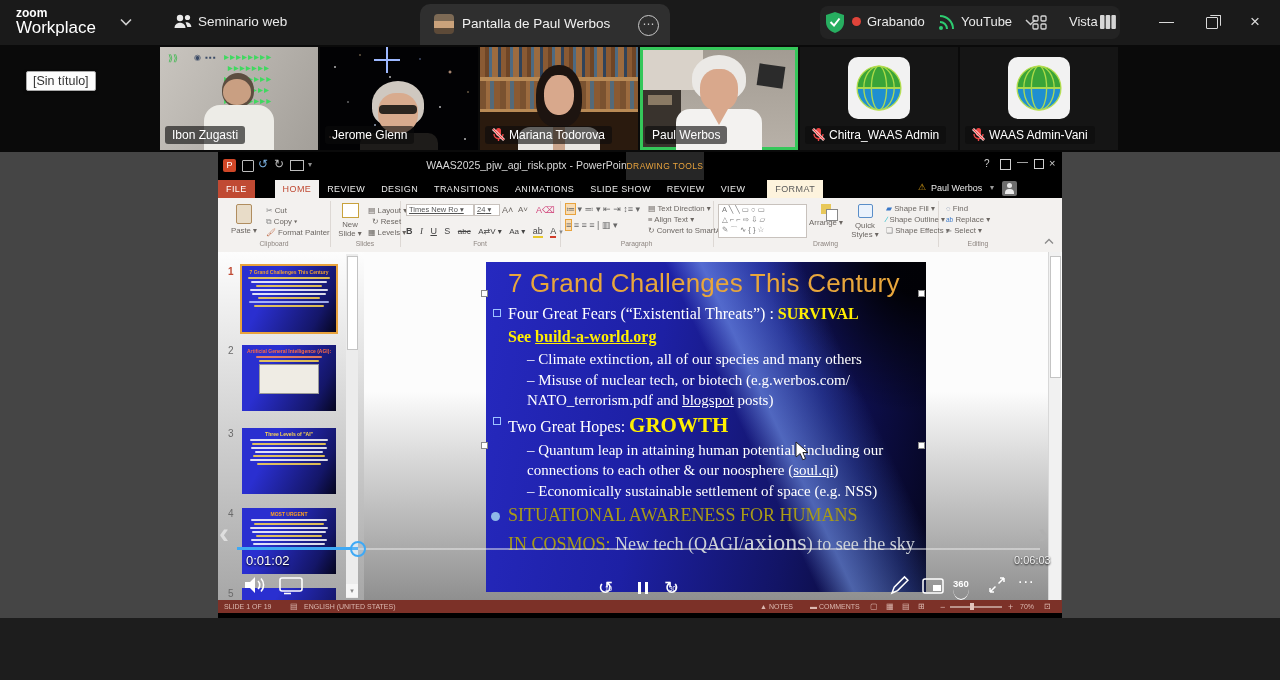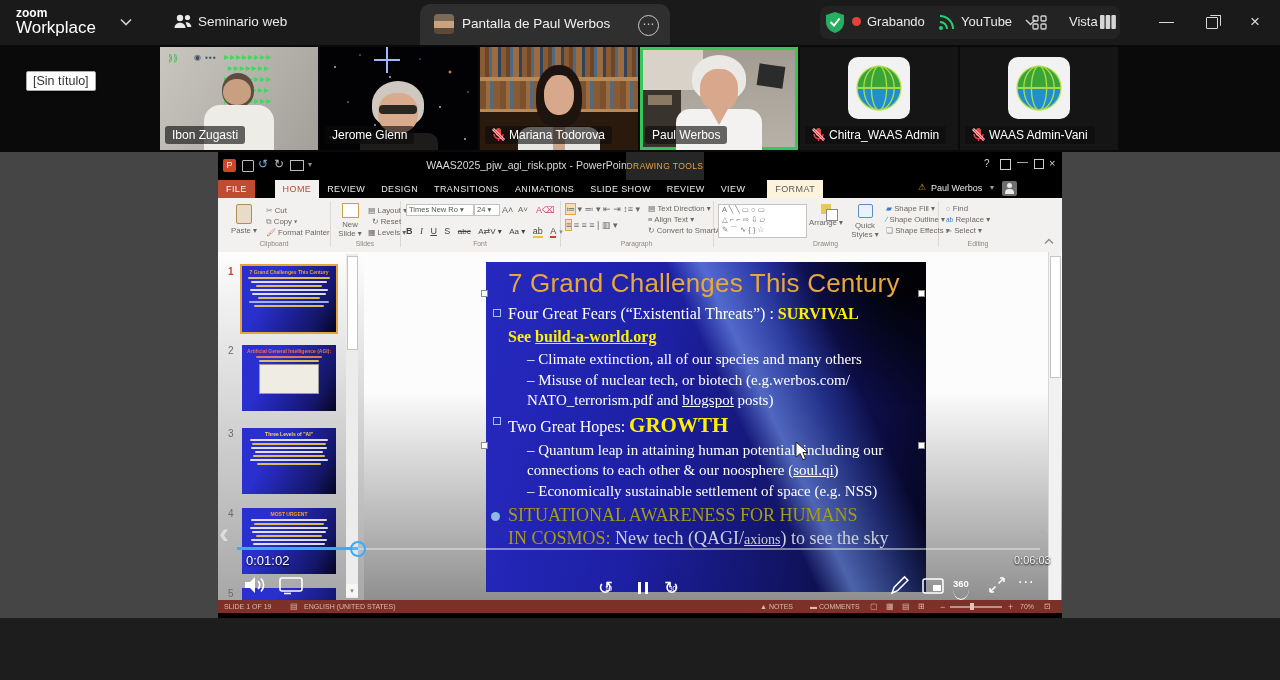--- a/index.html
+++ b/index.html
@@ -35,21 +35,21 @@
   .ptab{color:#e8e8e8;font-size:9px;letter-spacing:.4px;padding:0 8px;line-height:18px;cursor:default;}
   .ptab-file{background:#c04a33;color:#fff;}
   .ptab-home{background:#f3f1ef;color:#c04a33;margin-left:20px;}
   .ptab-format{background:#fdf3dd;color:#5a5a5a;}
   #ribbon{position:absolute;left:0;top:46px;width:844px;height:54px;background:#f3f1ef;border-bottom:1px solid #cfcac6;}
   .rdiv{position:absolute;top:3px;width:1px;height:46px;background:#ddd8d4;}
   .rlabel{position:absolute;top:42px;font-size:6.8px;color:#8e8681;text-align:center;}
   .rsm{position:absolute;font-size:7.8px;color:#6b6662;white-space:nowrap;}
   .rbig{position:absolute;font-size:7.8px;color:#6b6662;text-align:center;}
   .rbox{position:absolute;background:#fff;border:1px solid #c8c2bd;font-size:7.5px;color:#555;
-        padding:0 2px;line-height:10px;white-space:nowrap;}
+        padding:0 2px;line-height:10px;white-space:nowrap;text-decoration:underline;}
   .fbtn{font-size:9px;color:#444;margin-right:3px;}
   .hl{background:#f7dcb5;outline:1px solid #e8a33d;}
   
   #thumbpanel{position:absolute;left:0;top:100px;width:146px;height:348px;overflow:hidden;
       background:linear-gradient(#fdfdfd,#a7a7a7);}
   #canvas{position:absolute;left:146px;top:100px;width:698px;height:348px;overflow:hidden;
       background:linear-gradient(#fcfcfc 40%,#8f8f8f);}
   .thumbnum{position:absolute;left:10px;font-size:10px;color:#6a6a6a;}
   .thumb{position:absolute;left:24px;width:94px;height:66px;overflow:hidden;
       background:linear-gradient(118deg,#2a2fd0 30%,#141668 80%,#05051e);}
@@ -66,21 +66,21 @@
   #slidebody{position:absolute;left:0;top:42px;right:6px;font-family:"Liberation Serif",serif;}
   .sl{position:relative;margin-bottom:2px;line-height:1.3;}
   .sl-l1{font-size:16px;padding-left:22px;color:#fff;}
   .sl-l2{font-size:15px;padding-left:41px;color:#fff;}
   .b-sq{position:absolute;left:7px;top:5px;width:6px;height:6px;border:1.5px solid #9fc3ff;}
   .b-dot{position:absolute;left:5px;top:8px;width:9px;height:9px;border-radius:50%;background:#8fb8e8;}
   .seg-w{color:#fff;} .seg-wu{color:#fff;text-decoration:underline;}
   .seg-y{color:#ffef00;font-weight:700;} .seg-yu{color:#ffef00;font-weight:700;text-decoration:underline;}
   .seg-ybig{color:#ffef00;font-weight:700;font-size:21px;}
   .seg-o{color:#a89b17;font-size:18px;} .seg-gl{color:#ccd1d6;font-size:18px;}
-  .seg-glu{color:#ccd1d6;font-size:14px;text-decoration:underline;}
+  .seg-glu{color:#ccd1d6;font-size:24px;}
   .handle{position:absolute;width:5px;height:5px;background:#fff;border:1px solid #8a8a8a;z-index:40;}
   
   #pstatus{position:absolute;left:0;top:448px;width:844px;height:13px;background:#7c3128;
      color:#dcb9b1;font-size:7px;overflow:hidden;}
   
   .ov{z-index:60;}
   .ctrlnum{position:absolute;font-size:6.5px;color:#fff;}
   .pbars span{display:inline-block;width:3px;height:12px;background:#fff;margin:0 2px;}
   
   #toolbar{left:0;top:618px;width:1280px;height:62px;background:#1d1d1d;}

